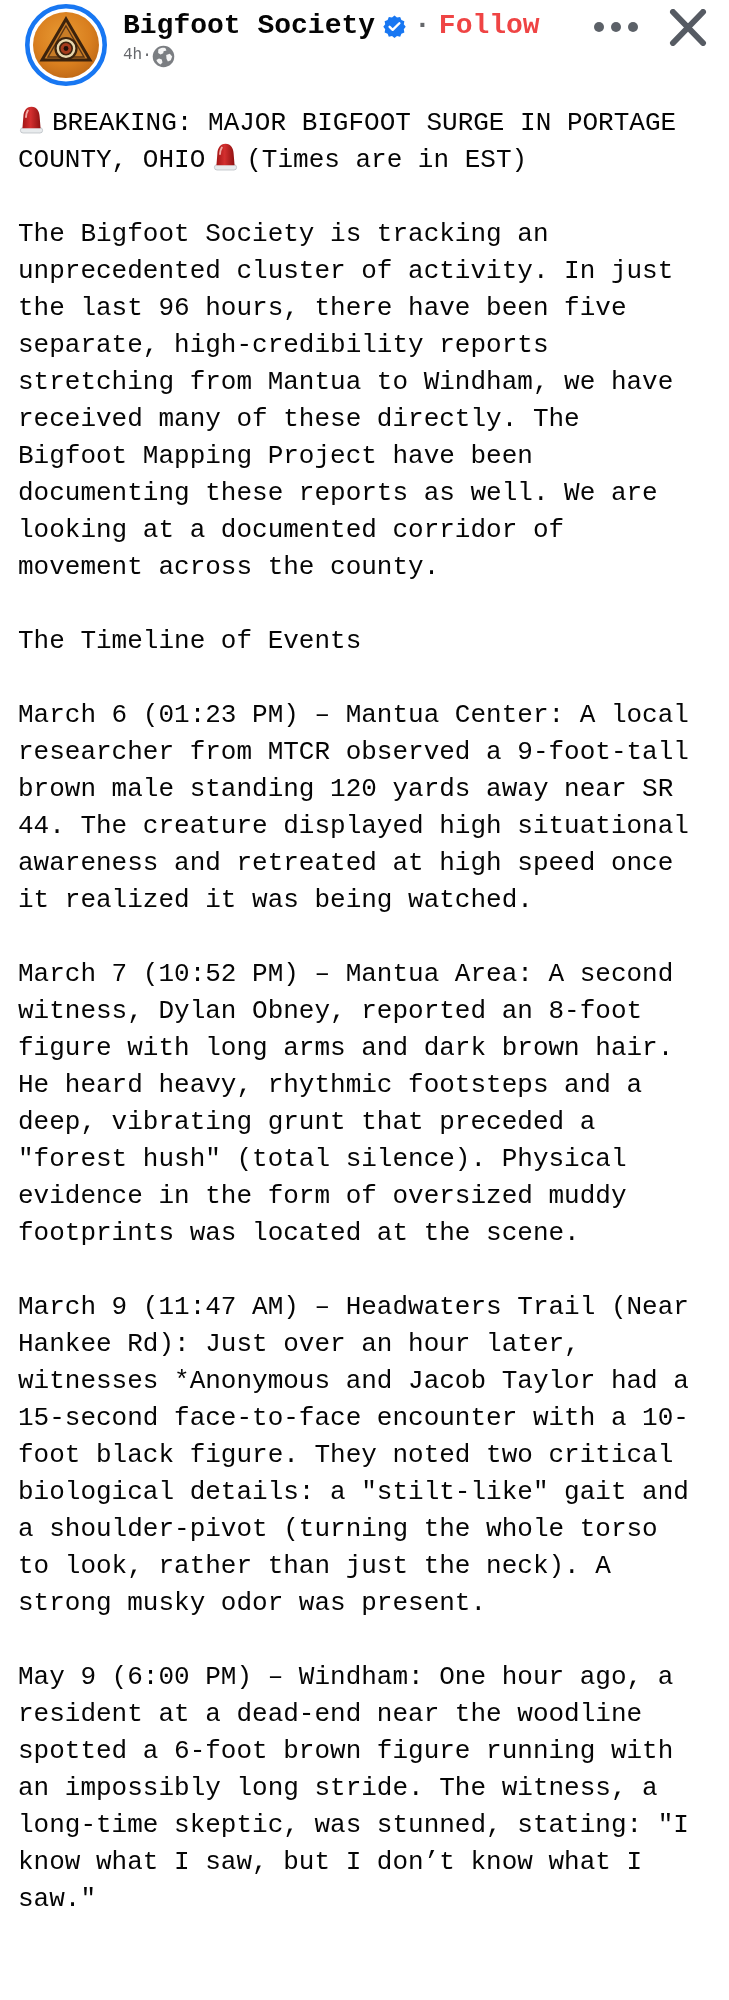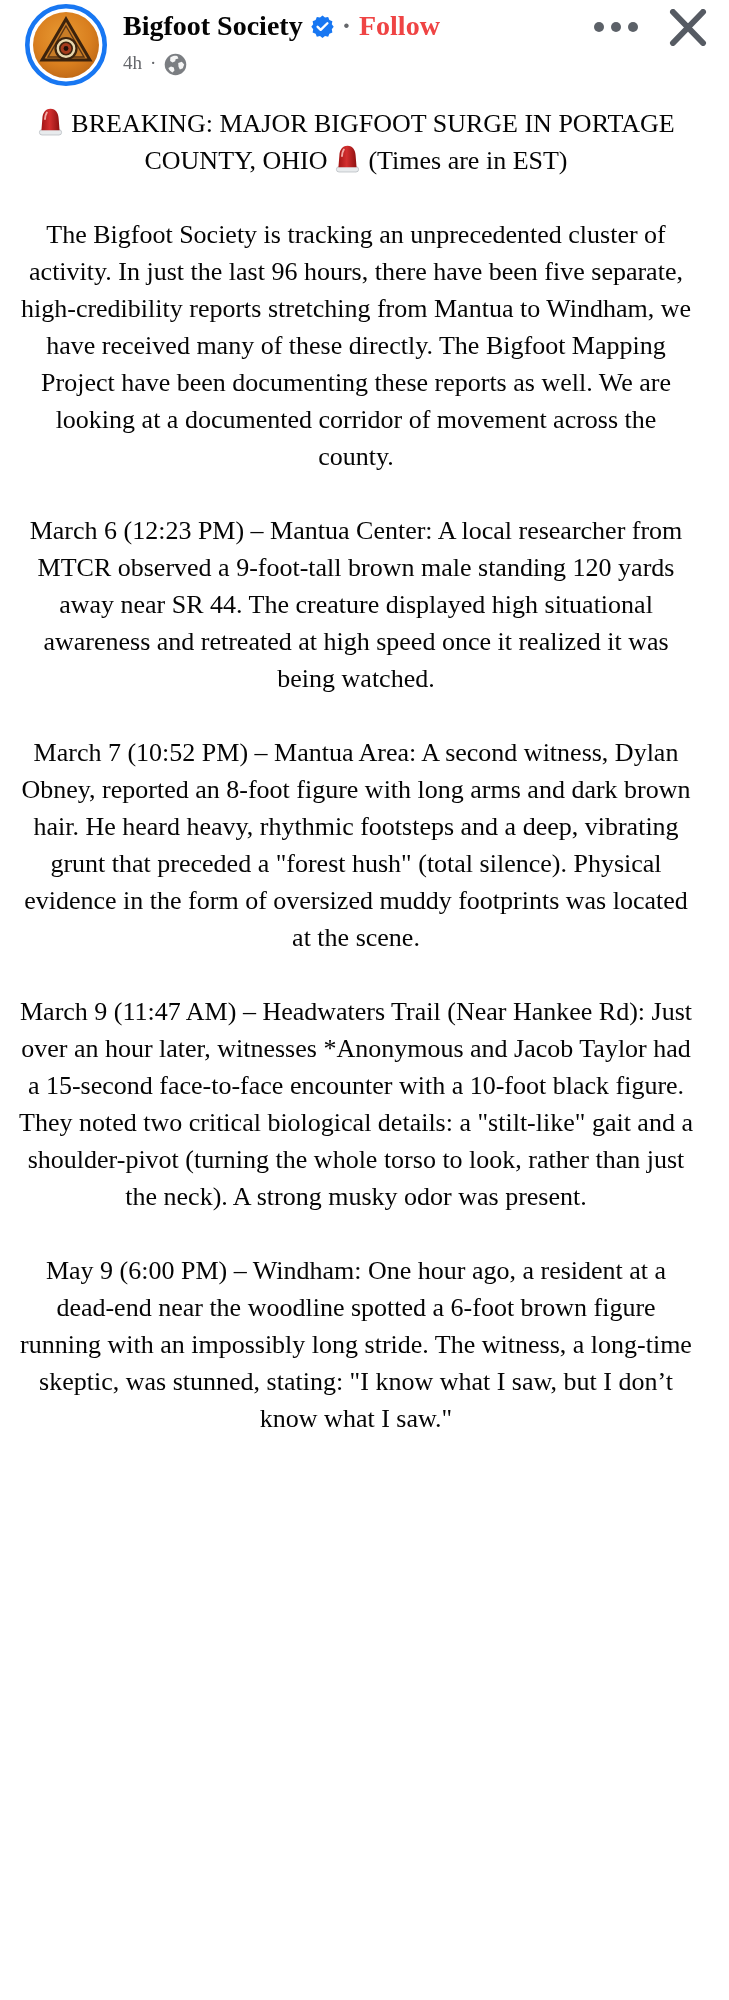--- a/index.html
+++ b/index.html
@@ -2,38 +2,37 @@
 <html><head>
 <meta charset="utf-8">
 <style>
   html, body { margin: 0; padding: 0; background: #fff; }
   .card {
     position: relative;
     width: 729px;
     height: 2000px;
     background: #ffffff;
     overflow: hidden;
-    font-family: Liberation Serif, serif;
+    font-family: Liberation Mono, monospace;
     color: #050505;
-    text-align: center;
   }
   
   .header { position: relative; height: 92px; }
   .avatar-btn {
     position: absolute; left: 25px; top: 4px;
     width: 82px; height: 82px; border: none; background: none; padding: 0; cursor: pointer;
   }
   .avatar-btn svg { display: block; }
   .header-text { position: absolute; left: 123px; top: 10px; }
   .name-row { display: flex; align-items: center; gap: 8px; font-size: 28px; font-weight: 700; line-height: 32px; }
   .page-name { color: #050505; cursor: pointer; }
   .badge { display: inline-flex; }
   .name-sep { color: #65676b; font-weight: 700; }
   .follow-link { color: #ef4444; cursor: pointer; }
-  .meta-row { display: flex; align-items: center; gap: 8px; margin-top: 8px; font-size: 19px; color: #65676b; line-height: 26px; }
+  .meta-row { display: flex; align-items: center; gap: 0; margin-top: 0; font-size: 16px; color: #65676b; line-height: 26px; }
   .timestamp { cursor: pointer; }
   .meta-sep { color: #65676b; }
   .globe { display: inline-flex; margin-top: 2px; }
   .header-actions {
     position: absolute; top: 6px; right: 19px;
     display: flex; align-items: center; gap: 26px; height: 42px;
   }
   .more-btn { display: flex; gap: 7px; align-items: center; background: none; border: none; padding: 10px 2px; cursor: pointer; }
   .more-btn .dot { width: 10px; height: 10px; border-radius: 50%; background: #5c6168; }
   .close-btn { background: none; border: none; padding: 0; cursor: pointer; }
@@ -132,20 +131,21 @@
               <stop offset="45%" stop-color="#d32f2f"></stop>
               <stop offset="100%" stop-color="#8e1111"></stop>
             </linearGradient>
           </defs>
           <rect x="2.5" y="23.5" width="23" height="5.5" rx="2.7" fill="#e8ebed" stroke="#b7bdc2" stroke-width="0.8"></rect>
           <path d="M14 1.8 C8.3 1.8 5.8 6.8 5.6 11.5 L4.6 24 L23.4 24 L22.4 11.5 C22.2 6.8 19.7 1.8 14 1.8 Z" fill="url(#sg2)"></path>
           <path d="M10.2 5.6 C8.9 7.6 8.4 9.8 8.3 12.4" stroke="#f2a9a4" stroke-width="2" fill="none" stroke-linecap="round"></path>
         </svg><span>(Times are in EST)</span></p>
 
     <p>The Bigfoot Society is tracking an unprecedented cluster of activity. In just the last 96 hours, there have been five separate, high-credibility reports stretching from Mantua to Windham, we have received many of these directly. The Bigfoot Mapping Project have been documenting these reports as well. We are looking at a documented corridor of movement across the county.</p>
-    <p>March 6 (12:23 PM) – Mantua Center: A local researcher from MTCR observed a 9-foot-tall brown male standing 120 yards away near SR 44. The creature displayed high situational awareness and retreated at high speed once it realized it was being watched.</p>
+    <p>The Timeline of Events</p>
+    <p>March 6 (01:23 PM) – Mantua Center: A local researcher from MTCR observed a 9-foot-tall brown male standing 120 yards away near SR 44. The creature displayed high situational awareness and retreated at high speed once it realized it was being watched.</p>
     <p>March 7 (10:52 PM) – Mantua Area: A second witness, Dylan Obney, reported an 8-foot figure with long arms and dark brown hair. He heard heavy, rhythmic footsteps and a deep, vibrating grunt that preceded a "forest hush" (total silence). Physical evidence in the form of oversized muddy footprints was located at the scene.</p>
     <p>March 9 (11:47 AM) – Headwaters Trail (Near Hankee Rd): Just over an hour later, witnesses *Anonymous and Jacob Taylor had a 15-second face-to-face encounter with a 10-foot black figure. They noted two critical biological details: a "stilt-like" gait and a shoulder-pivot (turning the whole torso to look, rather than just the neck). A strong musky odor was present.</p>
     <p>May 9 (6:00 PM) – Windham: One hour ago, a resident at a dead-end near the woodline spotted a 6-foot brown figure running with an impossibly long stride. The witness, a long-time skeptic, was stunned, stating: "I know what I saw, but I don’t know what I saw."</p>
 
   </div>
 
 </div>
 
 </body></html>

